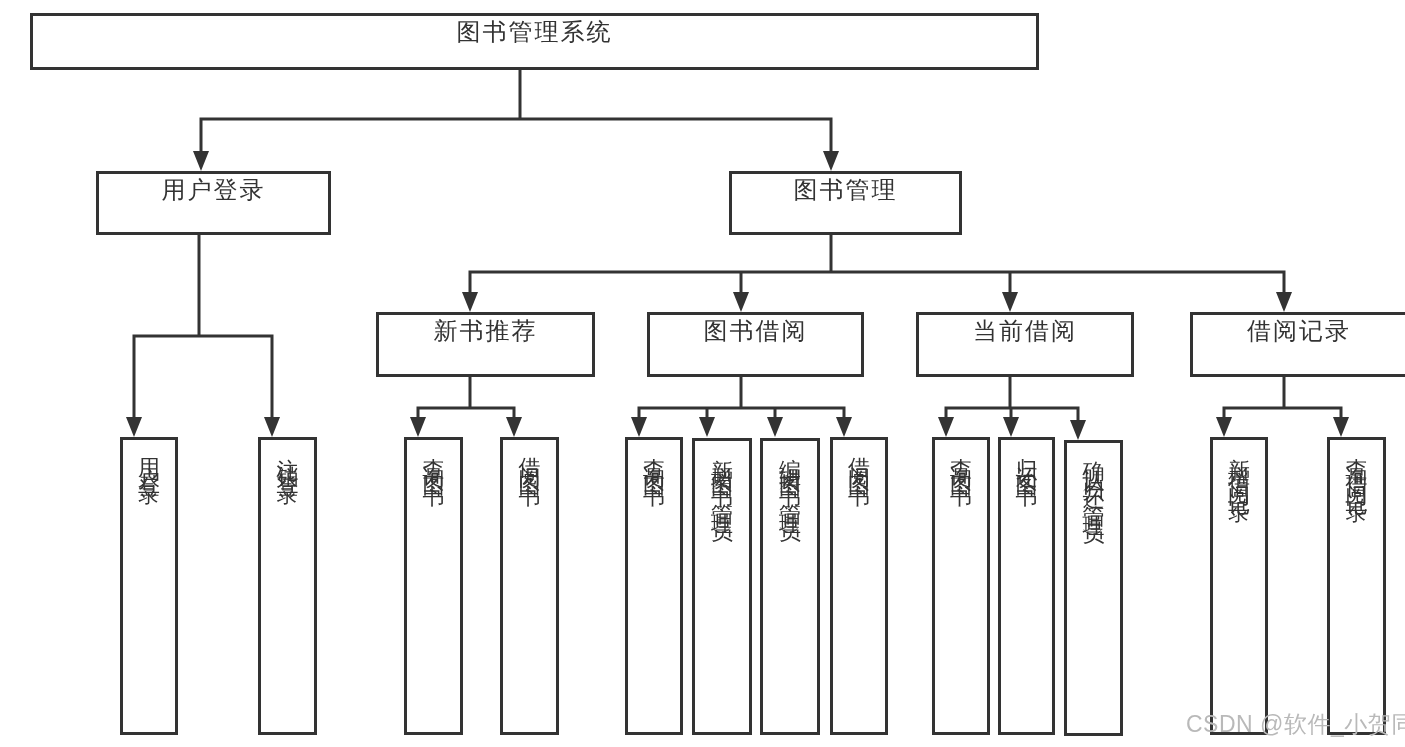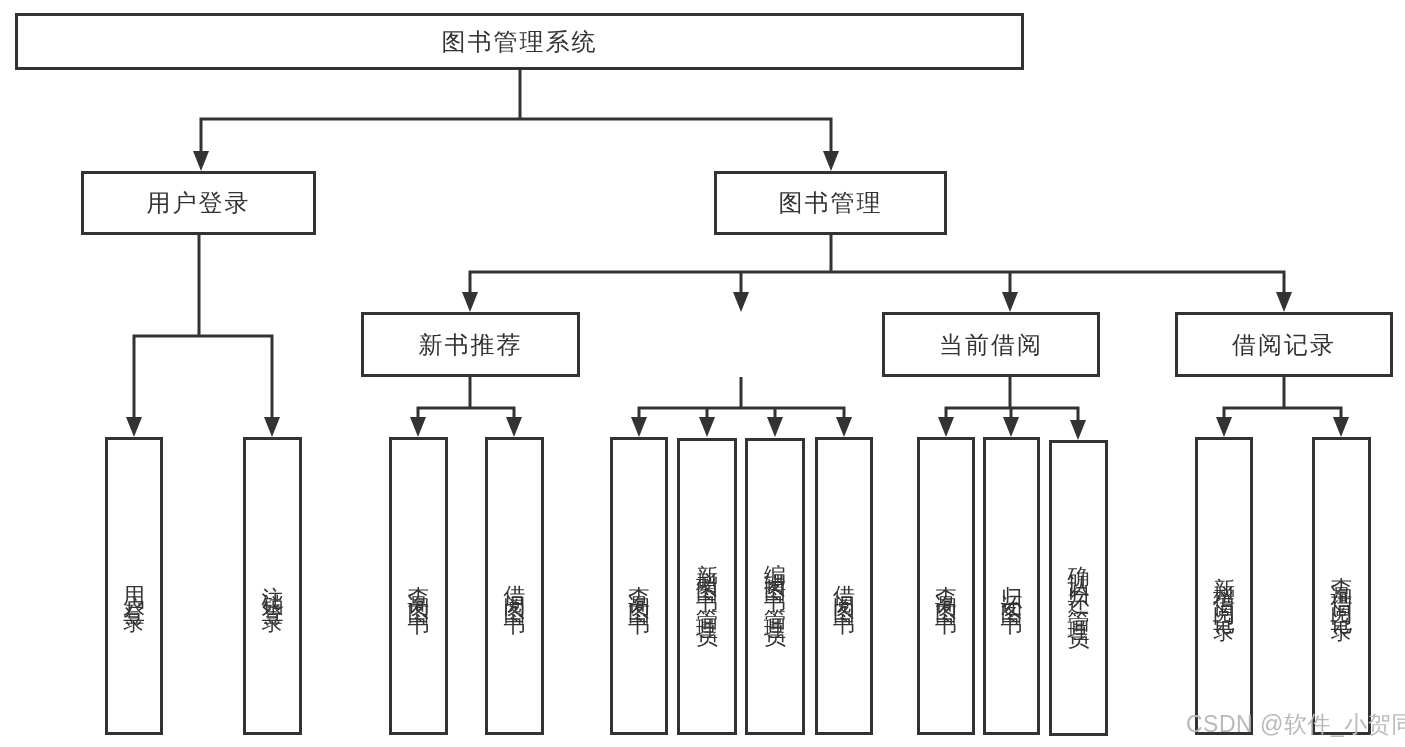--- a/index.html
+++ b/index.html
@@ -20,23 +20,24 @@
   }
   .wires { position: absolute; left: 0; top: 0; width: 1405px; height: 747px; }
   .wires .wire { stroke: var(--line); stroke-width: 3; fill: none; }
   .wires .head { fill: var(--line); stroke: none; }
   .node {
     position: absolute;
     background: var(--box-background);
     border: 3px solid var(--line);
     color: var(--text);
     display: flex;
-    align-items: center;
+    align-items: flex-start;
     justify-content: center;
     text-align: center;
+    margin-left: 15px;
   }
   .node.h span {
     font-size: 24px;
     letter-spacing: 2px;
     white-space: nowrap;
   }
   .node.v span {
     writing-mode: vertical-rl;
     text-orientation: mixed;
     font-size: 22px;
@@ -114,21 +115,24 @@
   <div class="node h" style="left:81px;top:171px;width:235px;height:64px">
     <span>用户登录</span>
   </div>
   <div class="node h" style="left:361px;top:312px;width:219px;height:65px">
     <span>新书推荐</span>
   </div>
 
   <div class="node h" style="left:714px;top:171px;width:233px;height:64px">
     <span>图书管理</span>
   </div>
-  <div class="node h" style="left:882px;top:312px;width:218px;height:65px">
+  <div class="node h" style="left:632px;top:312px;width:217px;height:65px">
+    <span>图书借阅</span>
+  </div>
+  <div class="node h" style="left:901px;top:312px;width:218px;height:65px">
     <span>当前借阅</span>
   </div>
   <div class="node h" style="left:1175px;top:312px;width:218px;height:65px">
     <span>借阅记录</span>
   </div>
 
   <div class="node v" style="left:105px;top:437px;width:58px;height:298px">
     <span>用户登录</span>
   </div>
   <div class="node v" style="left:243px;top:437px;width:59px;height:298px">

